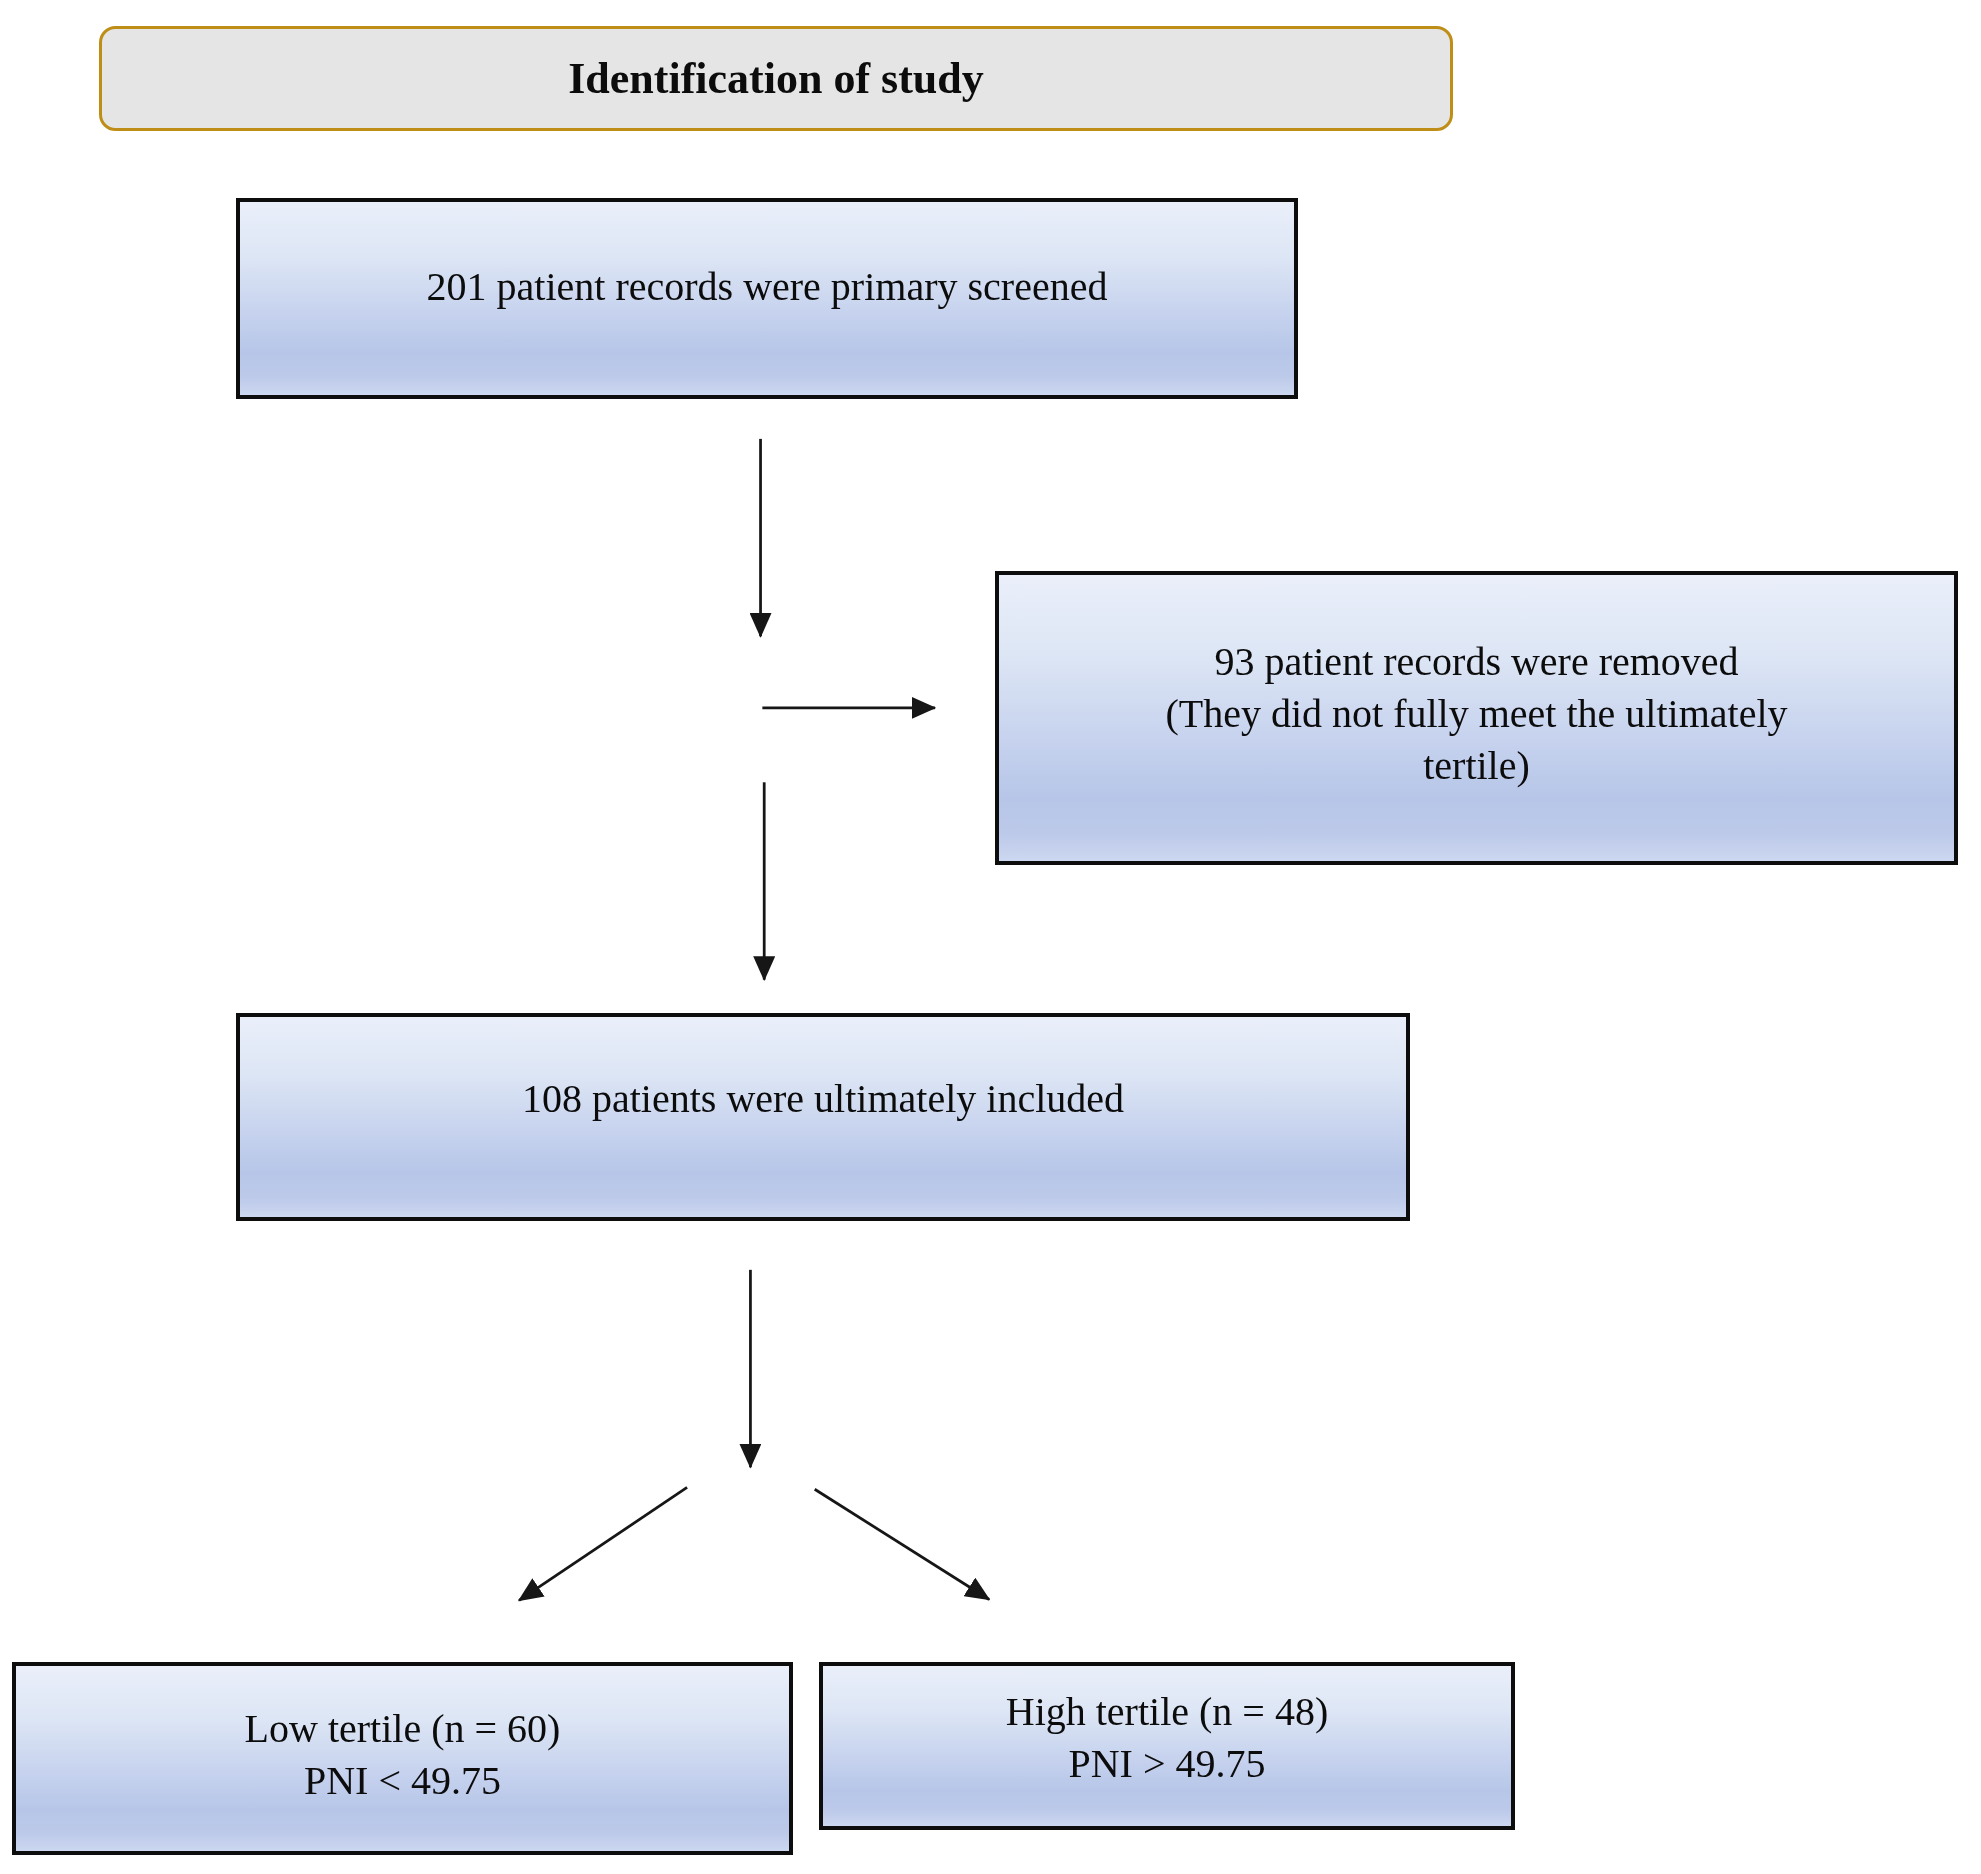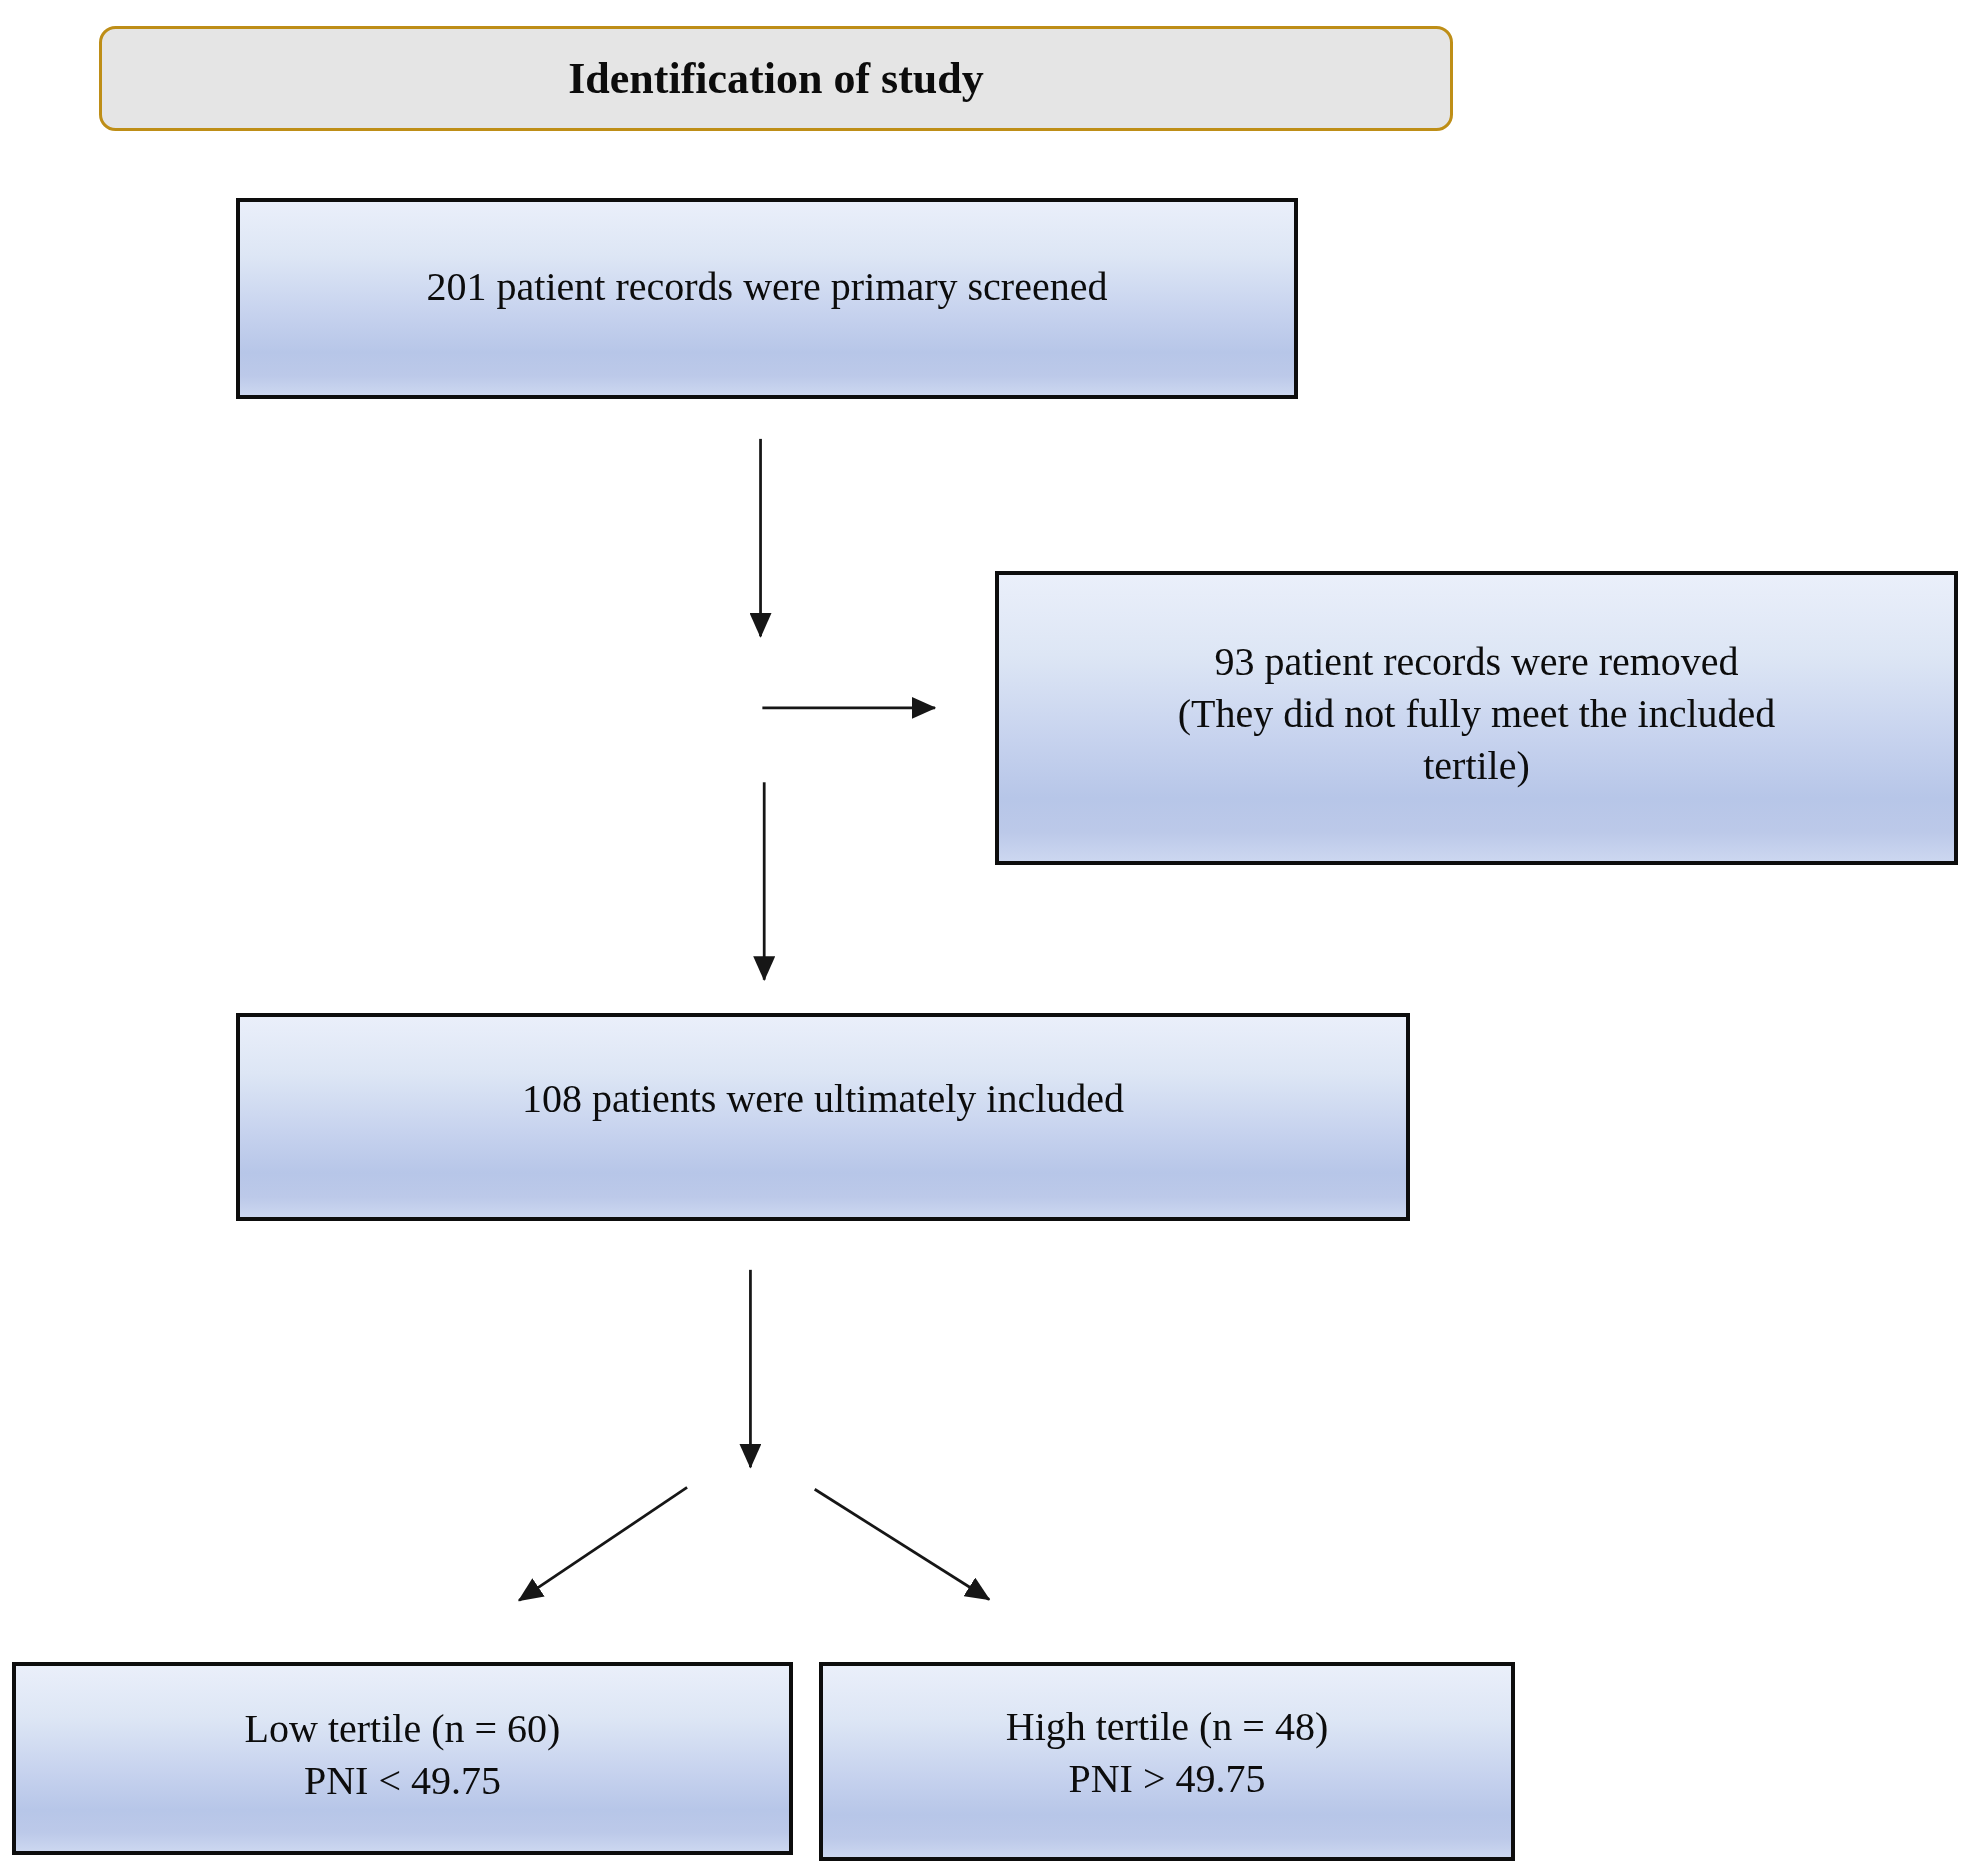--- a/index.html
+++ b/index.html
@@ -36,21 +36,21 @@
       #b7c6e8 78%, #bcc9e9 90%, #ccd7f0 100%);
     display: flex; flex-direction: column;
     align-items: center; justify-content: center;
     text-align: center;
     font-size: 40px; line-height: 1.3;
   }
   .box-screened { left: 236px; top: 198px; width: 1062px; height: 201px; padding-bottom: 23px; }
   .box-removed  { left: 995px; top: 571px; width: 963px; height: 294px; padding-bottom: 7.3px; }
   .box-included { left: 236px; top: 1013px; width: 1174px; height: 208px; padding-bottom: 36px; }
   .box-low      { left: 12px;  top: 1662px; width: 781px; height: 193px; padding-bottom: 7.3px; }
-  .box-high     { left: 819px; top: 1662px; width: 696px; height: 199px; padding-bottom: 17px; }
+  .box-high     { left: 819px; top: 1662px; width: 696px; height: 168px; padding-bottom: 17px; }
 
   .arrow-layer {
     position: absolute; left: 0; top: 0;
     width: 1982px; height: 1874px;
     pointer-events: none;
   }
   .arrow-layer line { stroke: #161616; stroke-width: 3; }
 </style>
 </head>
 <body>
@@ -60,21 +60,21 @@
   <div class="header-box">
     <span>Identification of study</span>
   </div>
 
   <div class="flow-box box-screened">
     <div>201 patient records were primary screened</div>
   </div>
 
   <div class="flow-box box-removed">
     <div>93 patient records were removed</div>
-    <div>(They did not fully meet the included</div>
+    <div>(They did not fully meet the ultimately</div>
     <div>tertile)</div>
   </div>
 
   <div class="flow-box box-included">
     <div>108 patients were ultimately included</div>
   </div>
 
   <div class="flow-box box-low">
     <div>Low tertile (n = 60)</div>
     <div>PNI &lt; 49.75</div>

